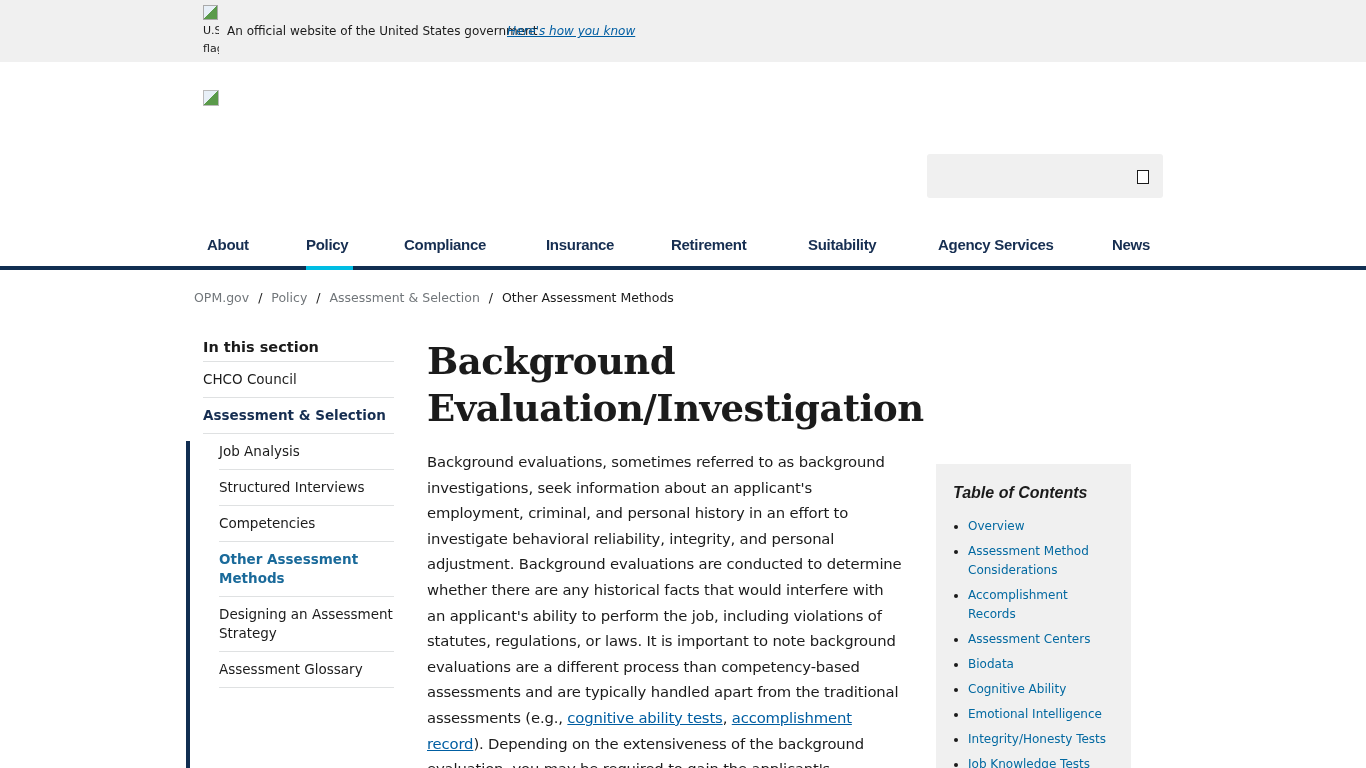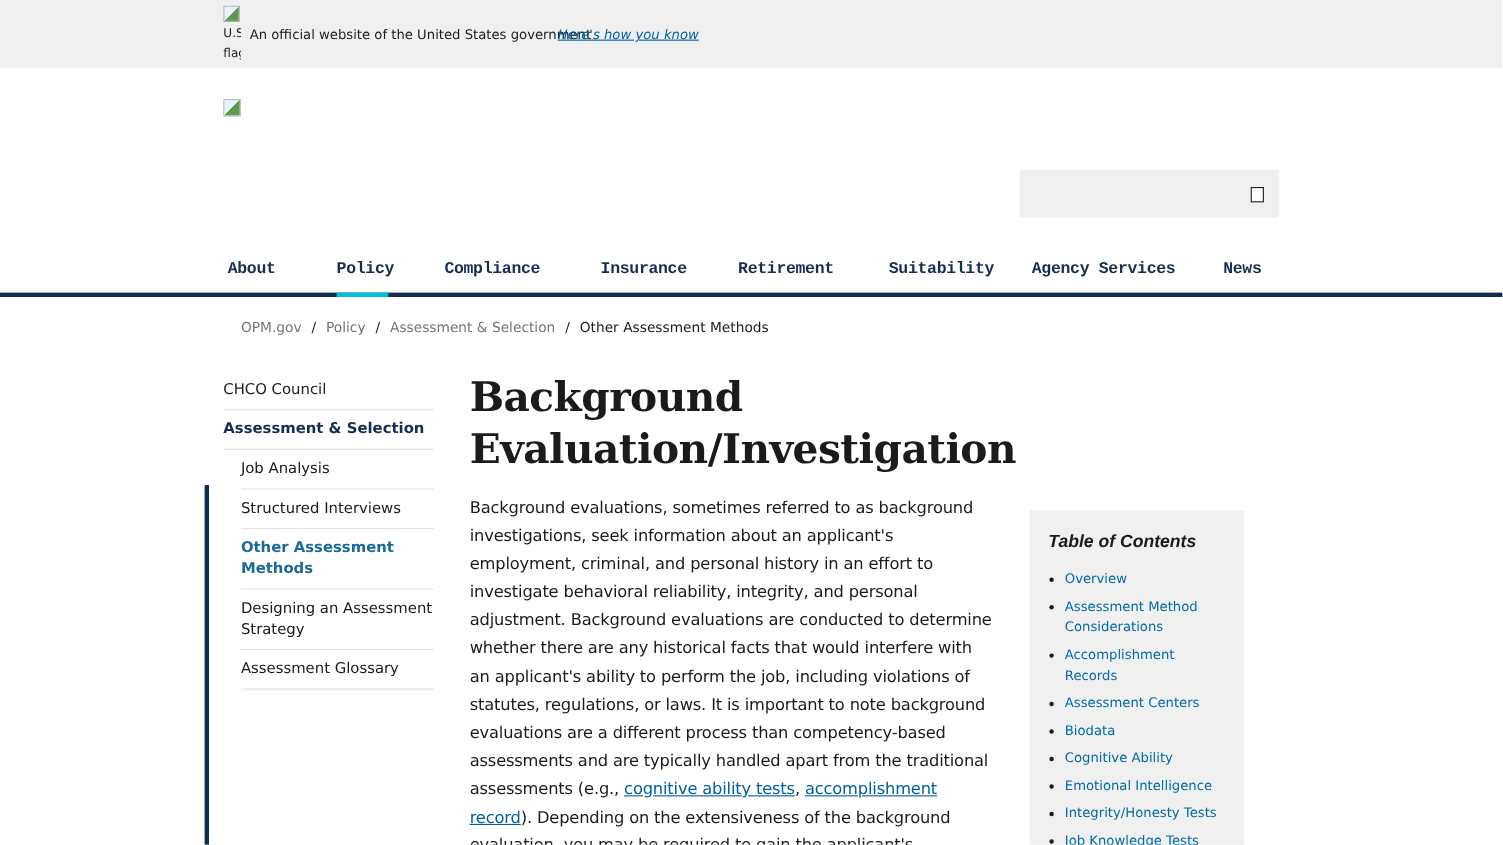--- a/index.html
+++ b/index.html
@@ -16,26 +16,26 @@
   
   .logo { position: absolute; left: 203px; top: 90px; width: 16px; height: 16px; border: 1px solid #bbb; background: linear-gradient(135deg, #e8f0f8 50%, #5a9a4a 50%); }
 
   
   .search-box { position: absolute; left: 927px; top: 154px; width: 236px; height: 44px; background: #f0f0f0; border-radius: 3px; }
   .search-input { position: absolute; left: 0; top: 0; width: 200px; height: 44px; border: none; background: transparent; padding: 0 12px; font-size: 14px; outline: none; }
   .search-btn { position: absolute; left: 1137px; top: 170px; width: 12px; height: 14px; border: 1px solid #1b1b1b; background: #fff; }
 
   
   .main-nav { position: absolute; left: 0; top: 225px; width: 1366px; height: 41px; }
-  .nav-item { position: absolute; top: 11px; font-family: Liberation Mono, monospace; font-weight: bold; font-size: 15px; color: #162e51; white-space: nowrap; letter-spacing: -0.3px; }
+  .nav-item { position: absolute; top: 11px; font-family: Liberation Sans, sans-serif; font-weight: bold; font-size: 15px; color: #162e51; white-space: nowrap; letter-spacing: -0.3px; }
   .nav-bar { position: absolute; left: 0; top: 266px; width: 1366px; height: 4px; background: #112e51; }
   .nav-active-bar { position: absolute; left: 306px; top: 266px; width: 47px; height: 4px; background: #00bde3; }
 
   
-  .breadcrumb { position: absolute; left: 219px; top: 290px; font-size: 12.5px; color: #71767a; white-space: nowrap; }
+  .breadcrumb { position: absolute; left: 194px; top: 290px; font-size: 12.5px; color: #71767a; white-space: nowrap; }
   .breadcrumb span { display: inline-block; }
   .breadcrumb .sep { margin: 0 9px; color: #1b1b1b; }
   .breadcrumb .current { color: #1b1b1b; }
 
   
   .sidebar { position: absolute; left: 203px; top: 337px; width: 191px; }
   .sidebar-title { font-weight: bold; font-size: 14.5px; color: #1b1b1b; height: 25px; line-height: 20px; border-bottom: 1px solid #dfe1e2; }
   .side-item { font-size: 13.5px; color: #1b1b1b; padding: 8px 0; line-height: 19px; border-bottom: 1px solid #dfe1e2; }
   .side-item.parent-active { font-weight: bold; color: #162e51; }
   .side-sub { margin-left: 16px; }
@@ -85,25 +85,27 @@
 </nav>
 <div class="nav-bar"></div>
 <div class="nav-active-bar"></div>
 
 <div class="breadcrumb">
   <span>OPM.gov</span><span class="sep">/</span><span>Policy</span><span class="sep">/</span><span>Assessment &amp; Selection</span><span class="sep">/</span><span class="current">Other Assessment Methods</span>
 </div>
 
 <div class="side-accent"></div>
 <aside class="sidebar">
+  <div class="sidebar-title">In this section</div>
   <div class="side-item">CHCO Council</div>
   <div class="side-item parent-active">Assessment &amp; Selection</div>
   <div class="side-sub">
     <div class="side-item">Job Analysis</div>
     <div class="side-item">Structured Interviews</div>
+    <div class="side-item">Competencies</div>
     <div class="side-item current">Other Assessment Methods</div>
     <div class="side-item">Designing an Assessment Strategy</div>
     <div class="side-item">Assessment Glossary</div>
   </div>
 </aside>
 
 <h1 class="page-title">Background Evaluation/Investigation</h1>
 <p class="body-text"><span>Background evaluations, sometimes referred to as background investigations, seek information about an applicant's employment, criminal, and personal history in an effort to investigate behavioral reliability, integrity, and personal adjustment. Background evaluations are conducted to determine whether there are any historical facts that would interfere with an applicant's ability to perform the job, including violations of statutes, regulations, or laws. It is important to note background evaluations are a different process than competency-based assessments and are typically handled apart from the traditional assessments (e.g., </span><a>cognitive ability tests</a><span>, </span><a>accomplishment record</a><span>). Depending on the extensiveness of the background evaluation, you may be required to gain the applicant's permission.</span></p>
 
 <div class="toc">

